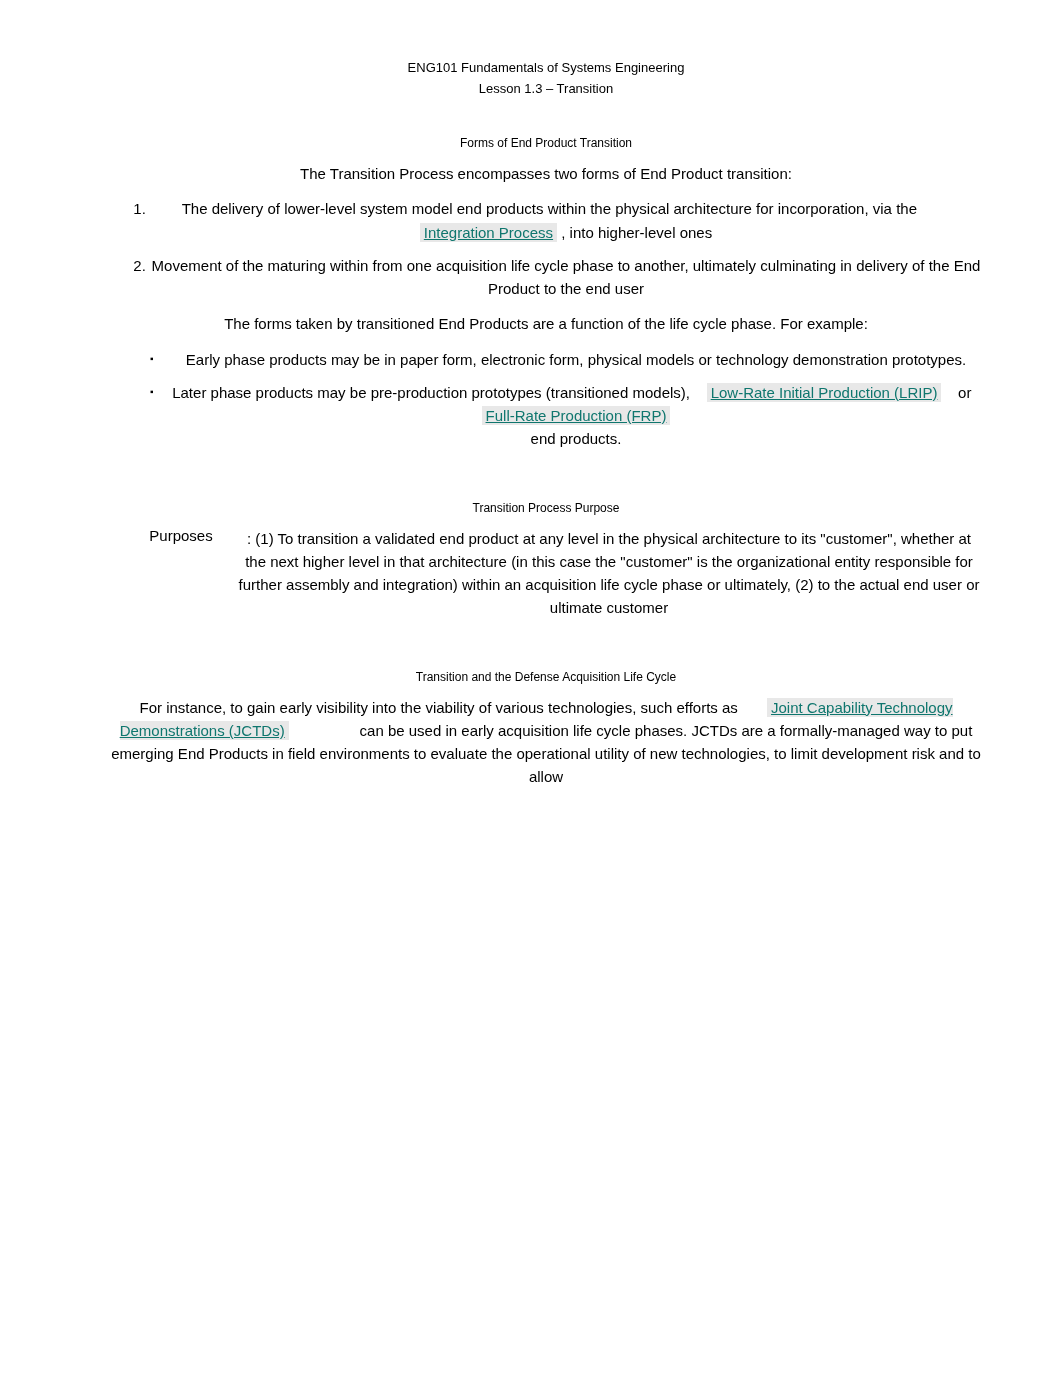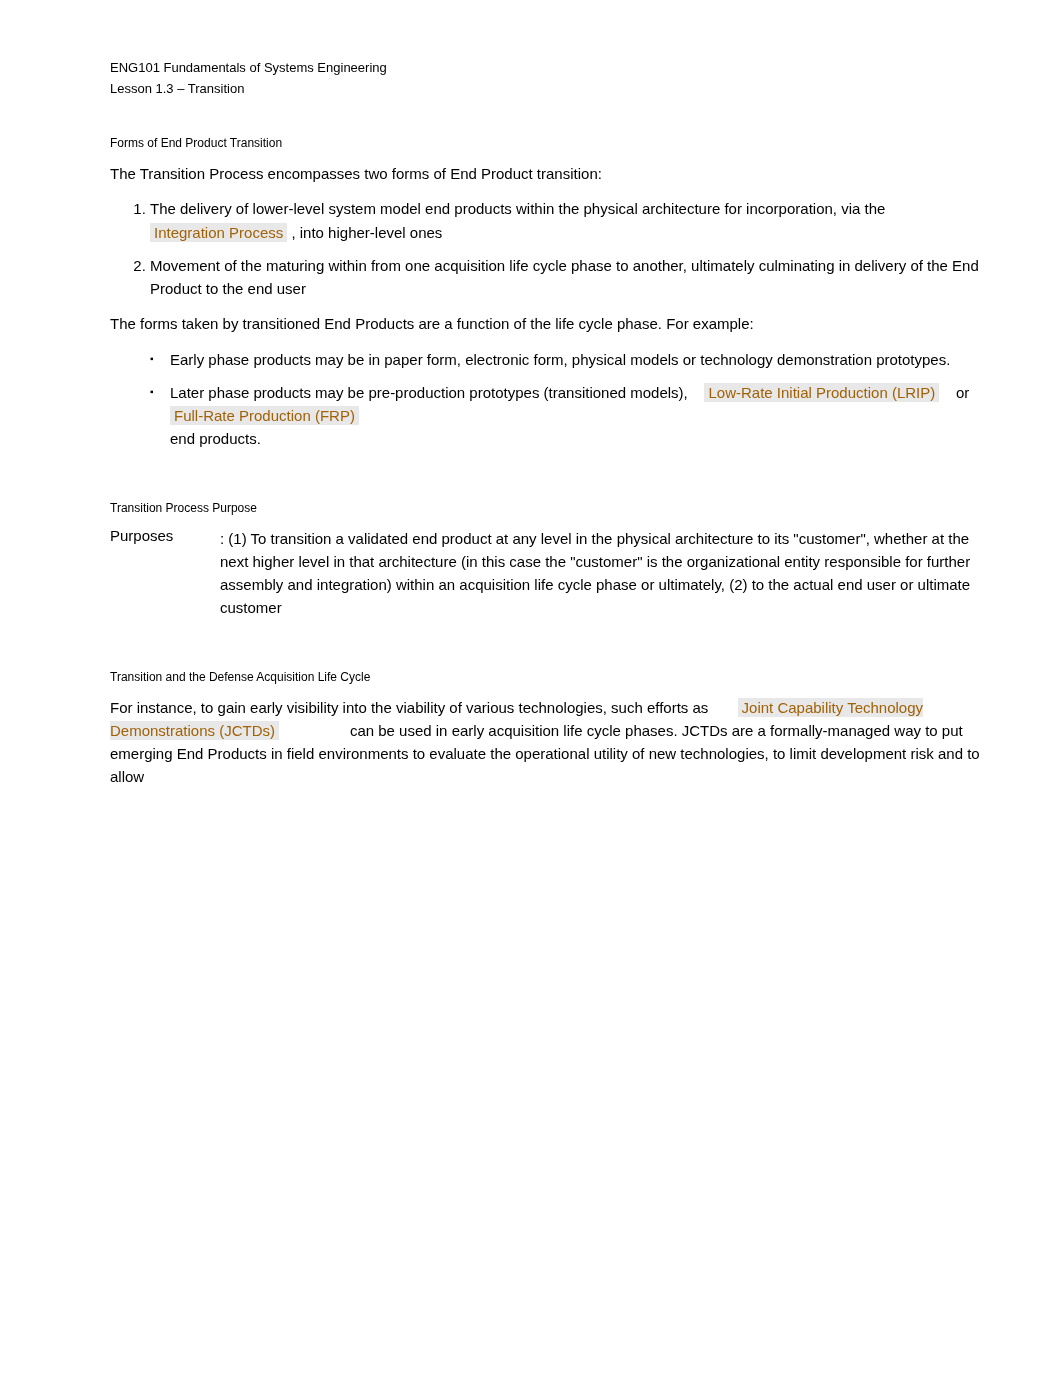--- a/index.html
+++ b/index.html
@@ -1,18 +1,19 @@
 <!DOCTYPE html>
 <html><head>
   <meta charset="utf-8">
   <style>
     * {
       margin: 0;
       padding: 0;
       box-sizing: border-box;
+      text-align: center;
     }
 
     body {
       background: #ffffff;
       font-family: Arial, sans-serif;
       font-size: 14px;
       color: #000000;
       width: 1062px;
       min-height: 1377px;
     }
@@ -70,33 +71,35 @@
 
     .bullet-list li::before {
       content: "▪";
       position: absolute;
       left: 0;
       font-size: 10px;
       top: 3px;
     }
 
     .link-highlight {
-      color: #a16207;
+      color: #0f766e;
+      text-decoration: underline;
       background-color: #e8e8e8;
       padding: 1px 4px;
     }
 
     .sub-section {
       margin-top: 50px;
     }
 
     .purposes-row {
       display: flex;
       gap: 0;
       margin-bottom: 12px;
+      margin-left: 16px;
     }
 
     .purposes-label {
       font-size: 15px;
       min-width: 110px;
       flex-shrink: 0;
     }
 
     .purposes-content {
       font-size: 15px;

